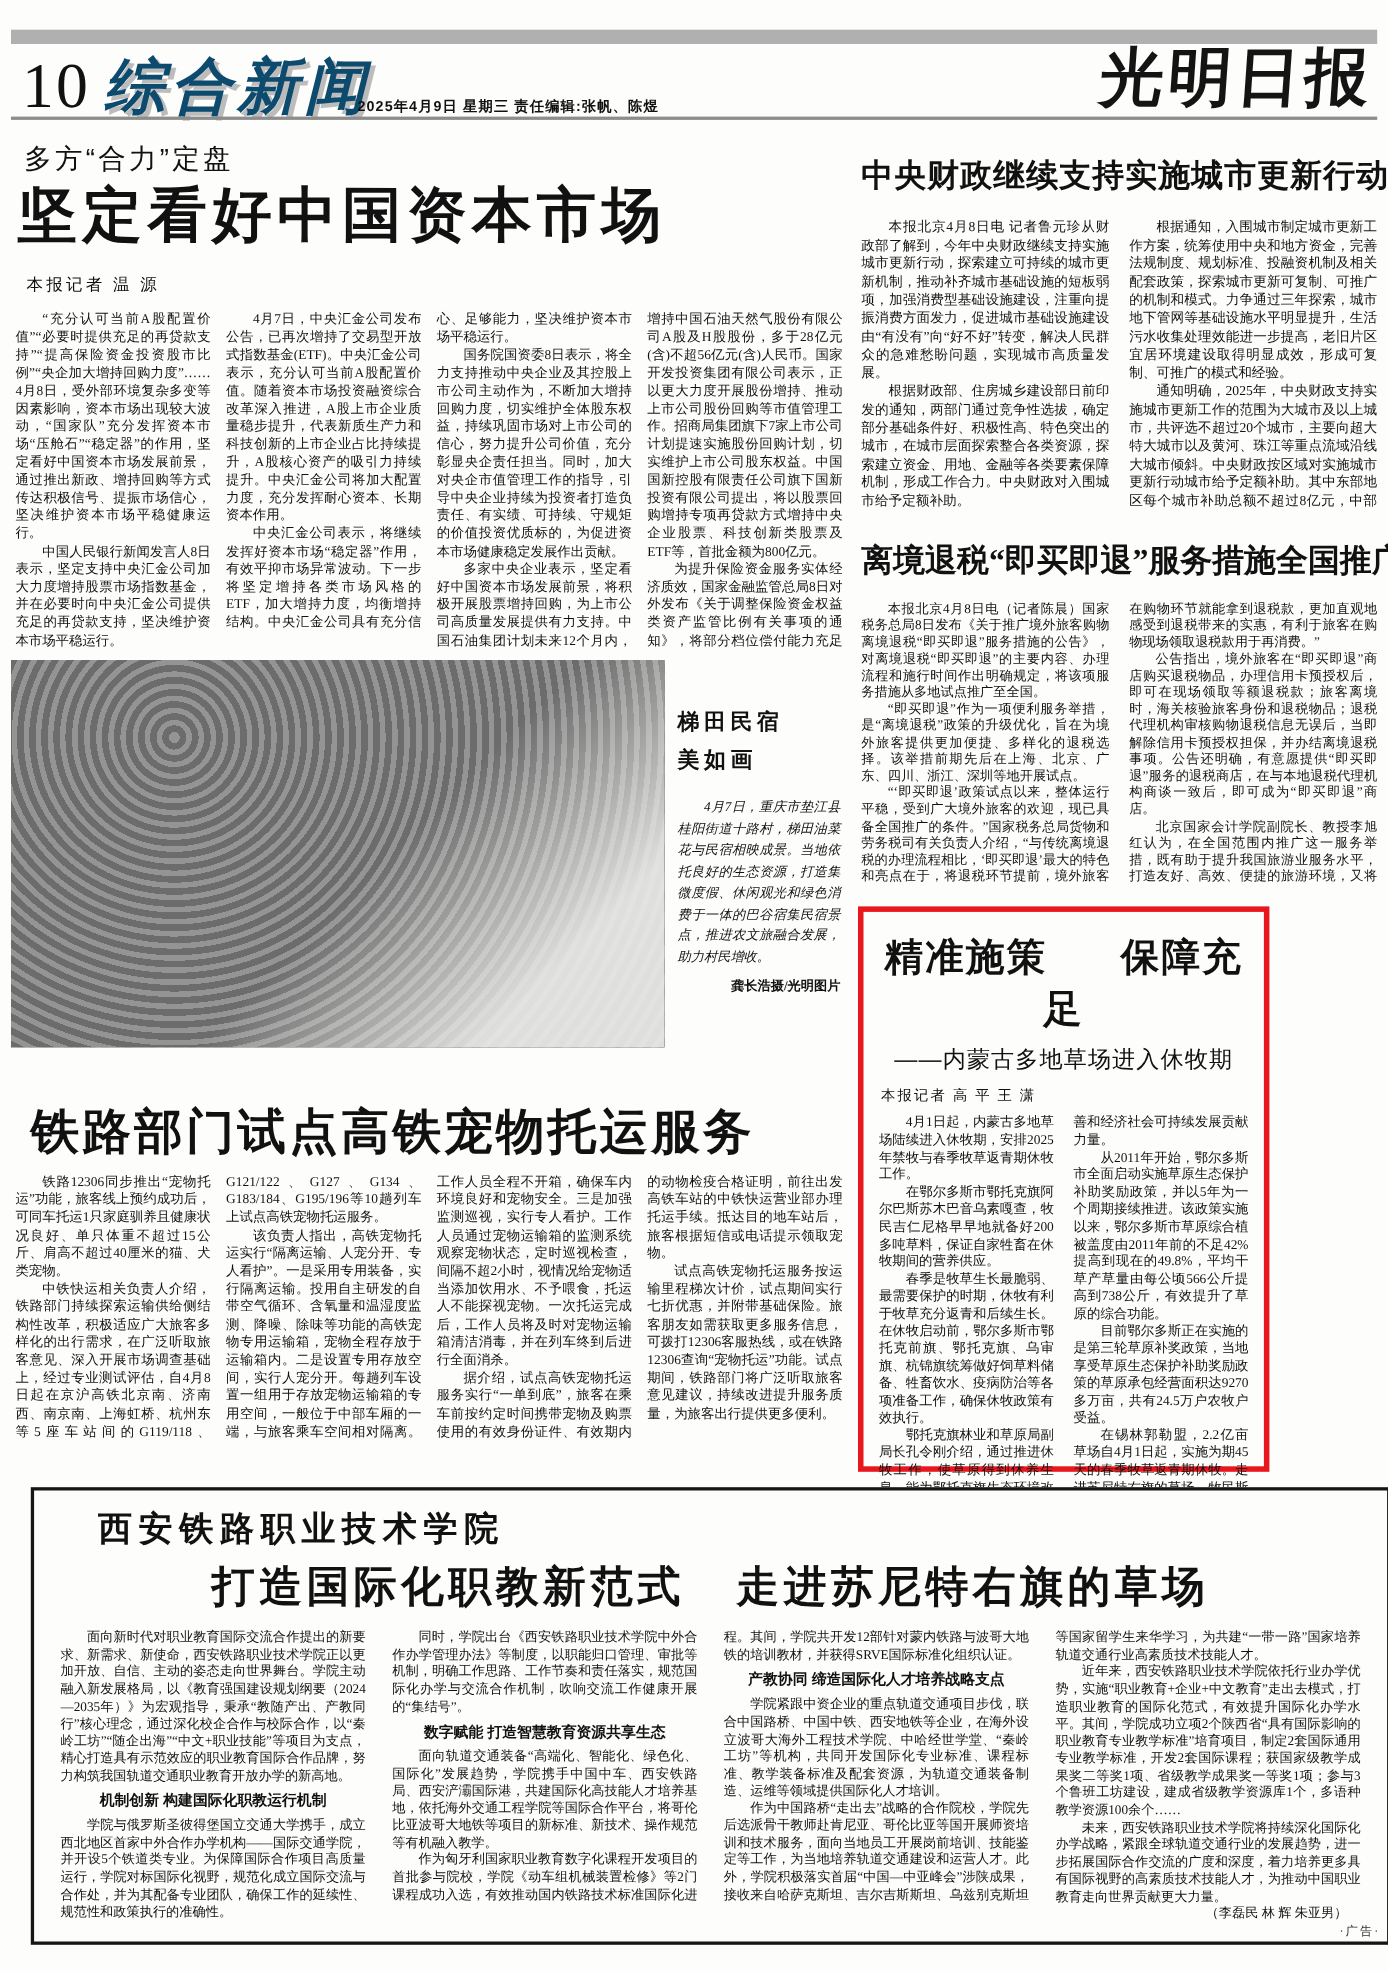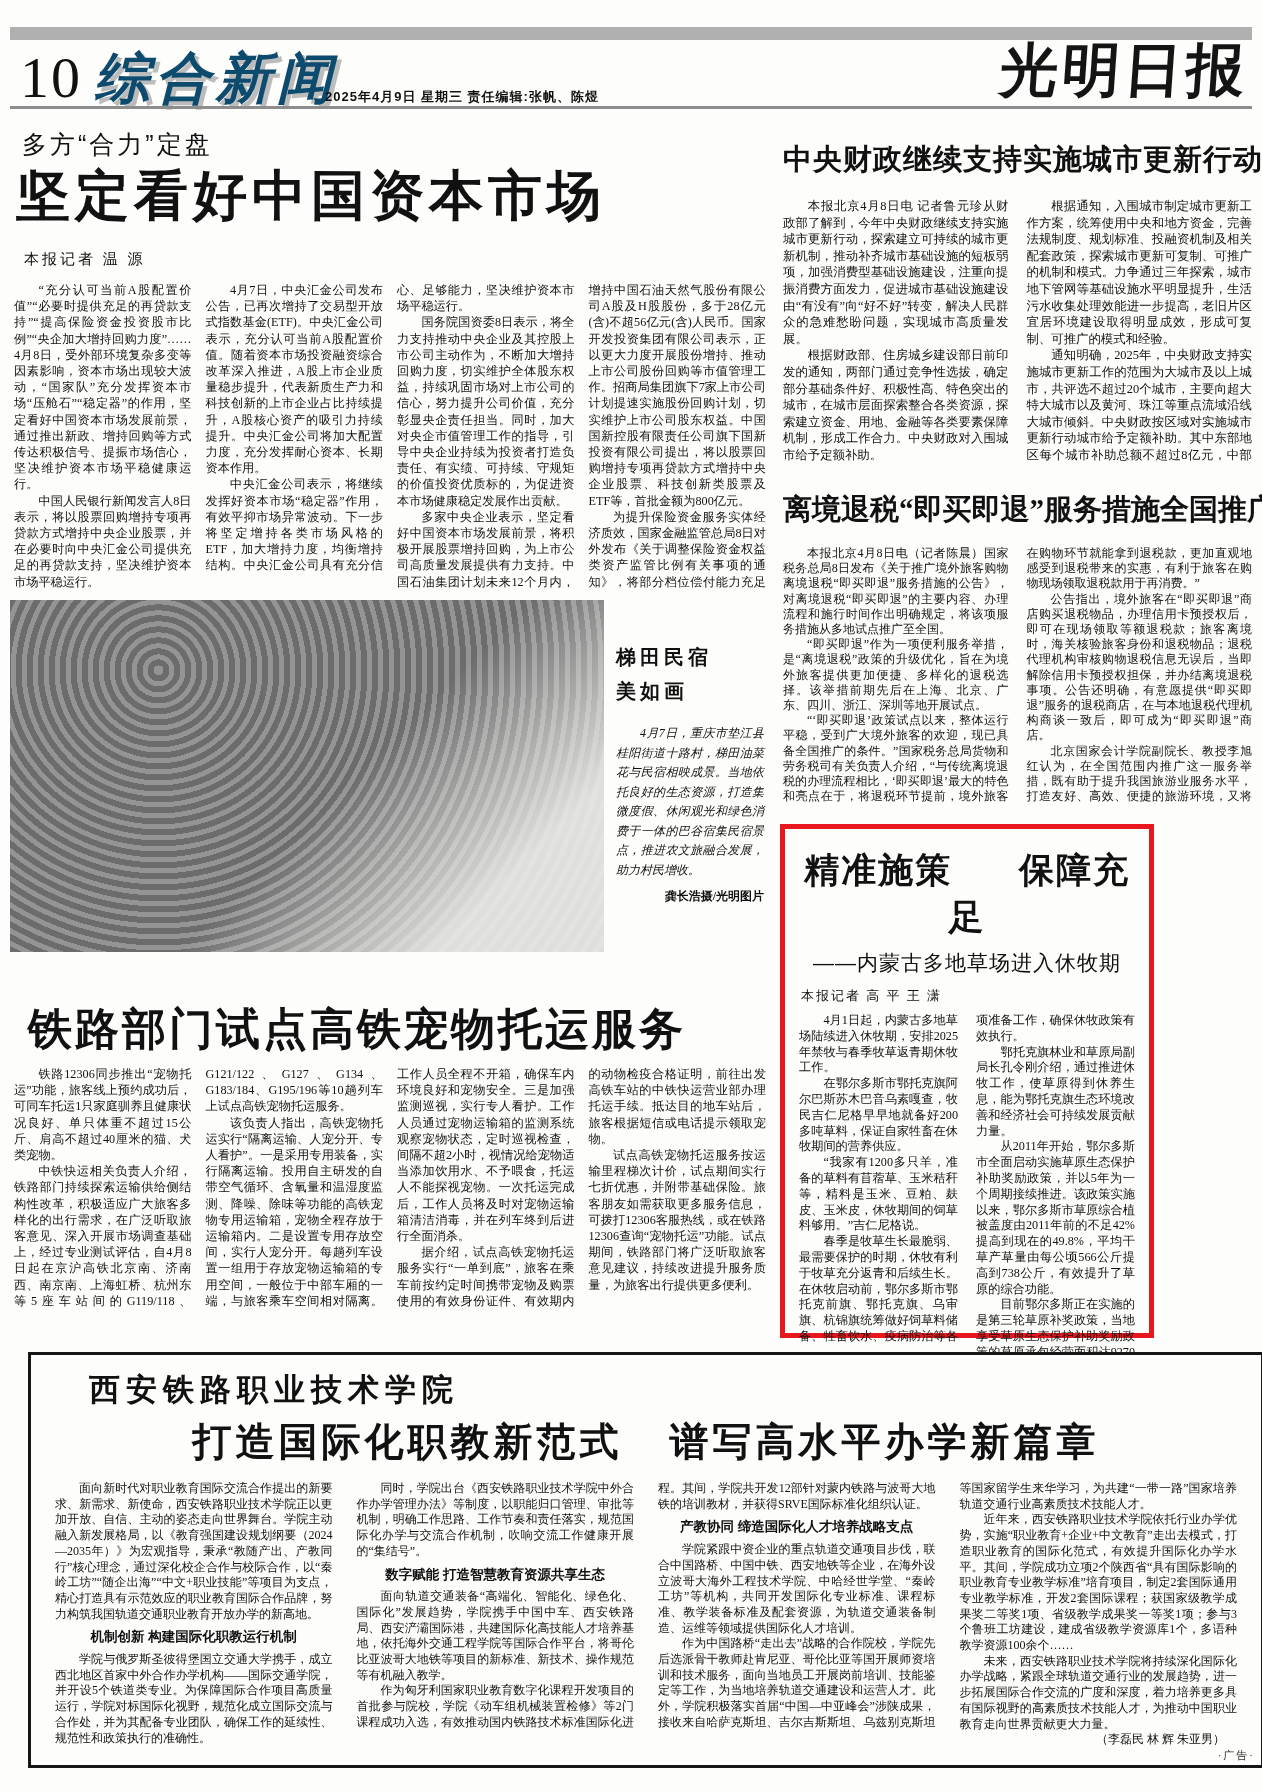--- a/index.html
+++ b/index.html
@@ -85,21 +85,21 @@
   <div class="abs section">综合新闻</div>
   <div class="abs dateline">2025年4月9日 星期三 责任编辑:张帆、陈煜</div>
   <div class="abs masthead">光明日报</div>
   <div class="abs hrule"></div>
 
   <div class="abs kickerA">多方“合力”定盘</div>
   <div class="abs hlA">坚定看好中国资本市场</div>
   <div class="abs bylineA">本报记者 温 源</div>
   <div class="abs body cols4 bodyA">
       <p>“充分认可当前A股配置价值”“必要时提供充足的再贷款支持”“提高保险资金投资股市比例”“央企加大增持回购力度”……4月8日，受外部环境复杂多变等因素影响，资本市场出现较大波动，“国家队”充分发挥资本市场“压舱石”“稳定器”的作用，坚定看好中国资本市场发展前景，通过推出新政、增持回购等方式传达积极信号、提振市场信心，坚决维护资本市场平稳健康运行。</p>
-      <p>中国人民银行新闻发言人8日表示，将以股票回购增持专项再贷款方式增持中央企业股票，并在必要时向中央汇金公司提供充足的再贷款支持，坚决维护资本市场平稳运行。</p>
+      <p>中国人民银行新闻发言人8日表示，坚定支持中央汇金公司加大力度增持股票市场指数基金，并在必要时向中央汇金公司提供充足的再贷款支持，坚决维护资本市场平稳运行。</p>
       <p>4月7日，中央汇金公司发布公告，已再次增持了交易型开放式指数基金(ETF)。中央汇金公司表示，充分认可当前A股配置价值。随着资本市场投资融资综合改革深入推进，A股上市企业质量稳步提升，代表新质生产力和科技创新的上市企业占比持续提升，A股核心资产的吸引力持续提升。中央汇金公司将加大配置力度，充分发挥耐心资本、长期资本作用。</p>
       <p>中央汇金公司表示，将继续发挥好资本市场“稳定器”作用，有效平抑市场异常波动。下一步将坚定增持各类市场风格的ETF，加大增持力度，均衡增持结构。中央汇金公司具有充分信心、足够能力，坚决维护资本市场平稳运行。</p>
       <p>国务院国资委8日表示，将全力支持推动中央企业及其控股上市公司主动作为，不断加大增持回购力度，切实维护全体股东权益，持续巩固市场对上市公司的信心，努力提升公司价值，充分彰显央企责任担当。同时，加大对央企市值管理工作的指导，引导中央企业持续为投资者打造负责任、有实绩、可持续、守规矩的价值投资优质标的，为促进资本市场健康稳定发展作出贡献。</p>
       <p>多家中央企业表示，坚定看好中国资本市场发展前景，将积极开展股票增持回购，为上市公司高质量发展提供有力支持。中国石油集团计划未来12个月内，增持中国石油天然气股份有限公司A股及H股股份，多于28亿元(含)不超56亿元(含)人民币。国家开发投资集团有限公司表示，正以更大力度开展股份增持、推动上市公司股份回购等市值管理工作。招商局集团旗下7家上市公司计划提速实施股份回购计划，切实维护上市公司股东权益。中国国新控股有限责任公司旗下国新投资有限公司提出，将以股票回购增持专项再贷款方式增持中央企业股票、科技创新类股票及ETF等，首批金额为800亿元。</p>
       <p>为提升保险资金服务实体经济质效，国家金融监管总局8日对外发布《关于调整保险资金权益类资产监管比例有关事项的通知》，将部分档位偿付能力充足率对应的权益类资产比例上调5%，进一步拓宽权益投资空间，为实体经济提供更多股权性资本，引导保险资金加大对国家战略性新兴产业股权投资力度，精准高效服务新质生产力。明确税延养老保险普通账户不再单独计算投资比例，助力第三支柱养老保险高质量发展。</p>
     </div>
 
   <div class="abs photo"></div>
   <div class="abs capbox">
     <div class="captitle">
@@ -136,33 +136,32 @@
       <p>北京国家会计学院副院长、教授李旭红认为，在全国范围内推广这一服务举措，既有助于提升我国旅游业服务水平，打造友好、高效、便捷的旅游环境，又将进一步激发境外旅客入境消费活力，为经济高质量发展提供助力。</p>
     </div>
 
   <div class="abs redbox">
     <div class="gtitle">精准施策 保障充足</div>
     <div class="gsub">——内蒙古多地草场进入休牧期</div>
     <div class="gby">本报记者 高 平 王 潇</div>
     <div class="body cols2 gbody">
         <p>4月1日起，内蒙古多地草场陆续进入休牧期，安排2025年禁牧与春季牧草返青期休牧工作。</p>
         <p>在鄂尔多斯市鄂托克旗阿尔巴斯苏木巴音乌素嘎查，牧民吉仁尼格早早地就备好200多吨草料，保证自家牲畜在休牧期间的营养供应。</p>
-        <p>“我家有1200多只羊，准备的草料有苜蓿草、玉米秸秆等，精料是玉米、豆粕、麸皮、玉米皮，休牧期间的饲草料够用。”吉仁尼格说。</p>
         <p>春季是牧草生长最脆弱、最需要保护的时期，休牧有利于牧草充分返青和后续生长。在休牧启动前，鄂尔多斯市鄂托克前旗、鄂托克旗、乌审旗、杭锦旗统筹做好饲草料储备、牲畜饮水、疫病防治等各项准备工作，确保休牧政策有效执行。</p>
         <p>鄂托克旗林业和草原局副局长孔令刚介绍，通过推进休牧工作，使草原得到休养生息，能为鄂托克旗生态环境改善和经济社会可持续发展贡献力量。</p>
         <p>从2011年开始，鄂尔多斯市全面启动实施草原生态保护补助奖励政策，并以5年为一个周期接续推进。该政策实施以来，鄂尔多斯市草原综合植被盖度由2011年前的不足42%提高到现在的49.8%，平均干草产草量由每公顷566公斤提高到738公斤，有效提升了草原的综合功能。</p>
         <p>目前鄂尔多斯正在实施的是第三轮草原补奖政策，当地享受草原生态保护补助奖励政策的草原承包经营面积达9270多万亩，共有24.5万户农牧户受益。</p>
         <p>在锡林郭勒盟，2.2亿亩草场自4月1日起，实施为期45天的春季牧草返青期休牧。走进苏尼特右旗的草场，牧民斯琴巴图在棚舍里忙着给羊添草料。他家有7000亩草场，养殖了90多只羊。休牧期到来前，他早早备足了草料。“准备了1000多捆草，有了保护草原生态的责任义务，我们的生活才有保障。”斯琴巴图说。</p>
       </div>
   </div>
 
   <div class="abs advbox">
     <div class="advkicker">西安铁路职业技术学院</div>
     <div class="advhl">
-      <span>打造国际化职教新范式</span><span>谱写高水平办学新篇章</span>
+      <span>打造国际化职教新范式</span><span>走进苏尼特右旗的草场</span>
     </div>
     <div class="advbody">
       <div>
           <p>面向新时代对职业教育国际交流合作提出的新要求、新需求、新使命，西安铁路职业技术学院正以更加开放、自信、主动的姿态走向世界舞台。学院主动融入新发展格局，以《教育强国建设规划纲要（2024—2035年）》为宏观指导，秉承“教随产出、产教同行”核心理念，通过深化校企合作与校际合作，以“秦岭工坊”“随企出海”“中文+职业技能”等项目为支点，精心打造具有示范效应的职业教育国际合作品牌，努力构筑我国轨道交通职业教育开放办学的新高地。</p>
         </div>
       <h4>机制创新 构建国际化职教运行机制</h4>
       <div>
           <p>学院与俄罗斯圣彼得堡国立交通大学携手，成立西北地区首家中外合作办学机构——国际交通学院，并开设5个铁道类专业。为保障国际合作项目高质量运行，学院对标国际化视野，规范化成立国际交流与合作处，并为其配备专业团队，确保工作的延续性、规范性和政策执行的准确性。</p>
           <p>同时，学院出台《西安铁路职业技术学院中外合作办学管理办法》等制度，以职能归口管理、审批等机制，明确工作思路、工作节奏和责任落实，规范国际化办学与交流合作机制，吹响交流工作健康开展的“集结号”。</p>
         </div>

